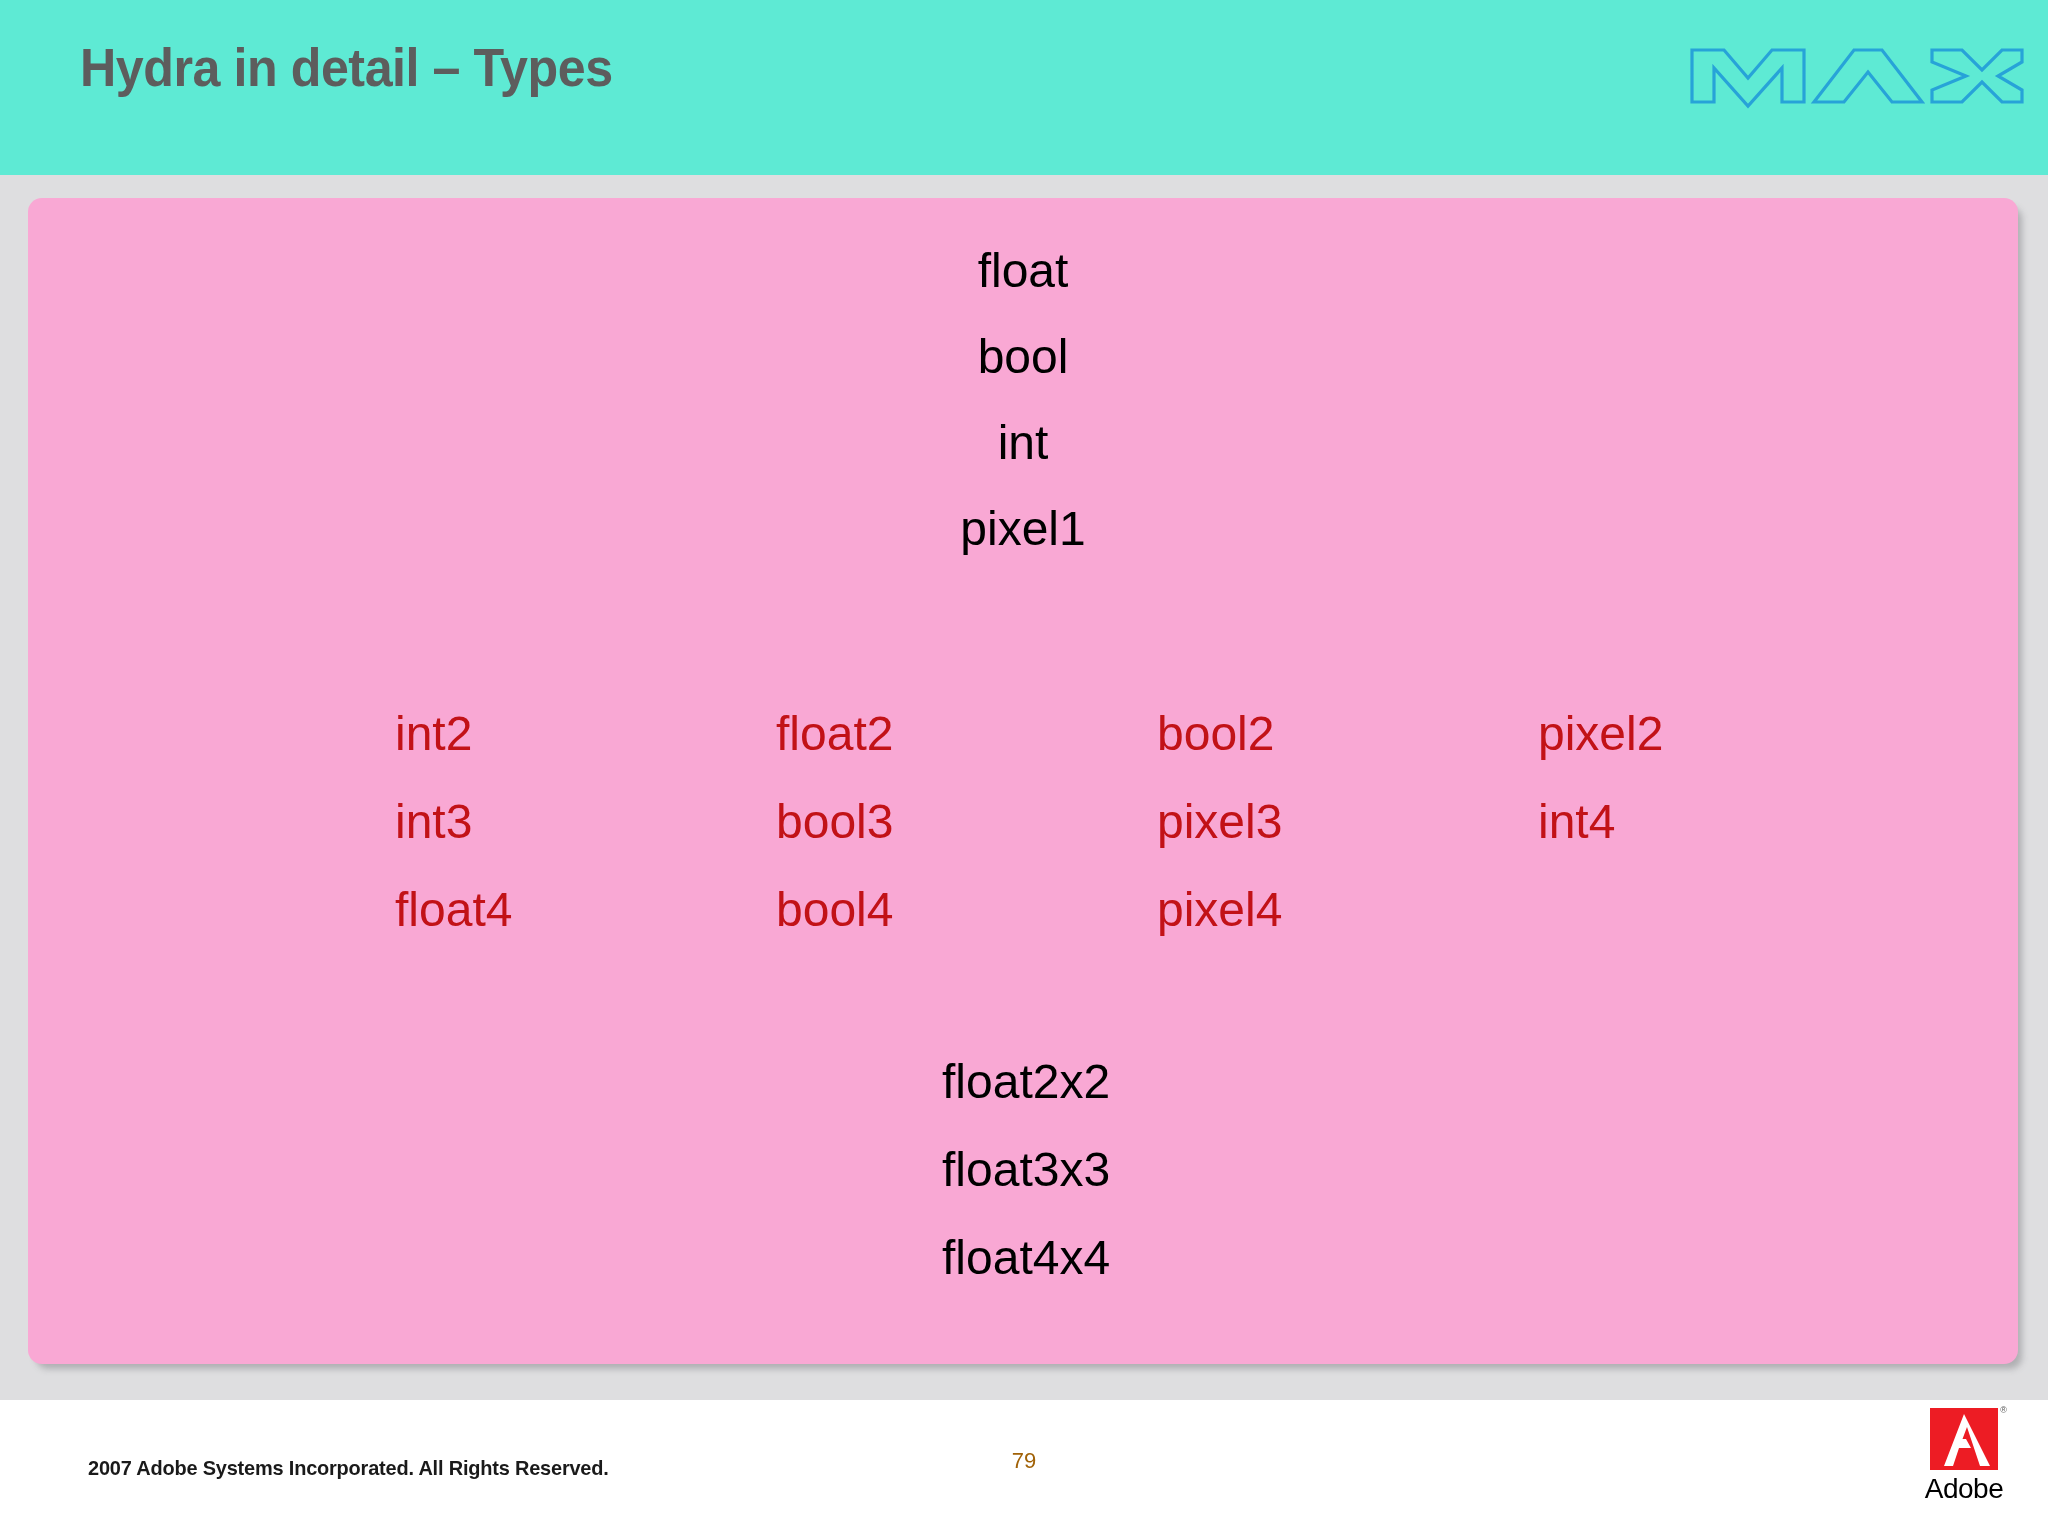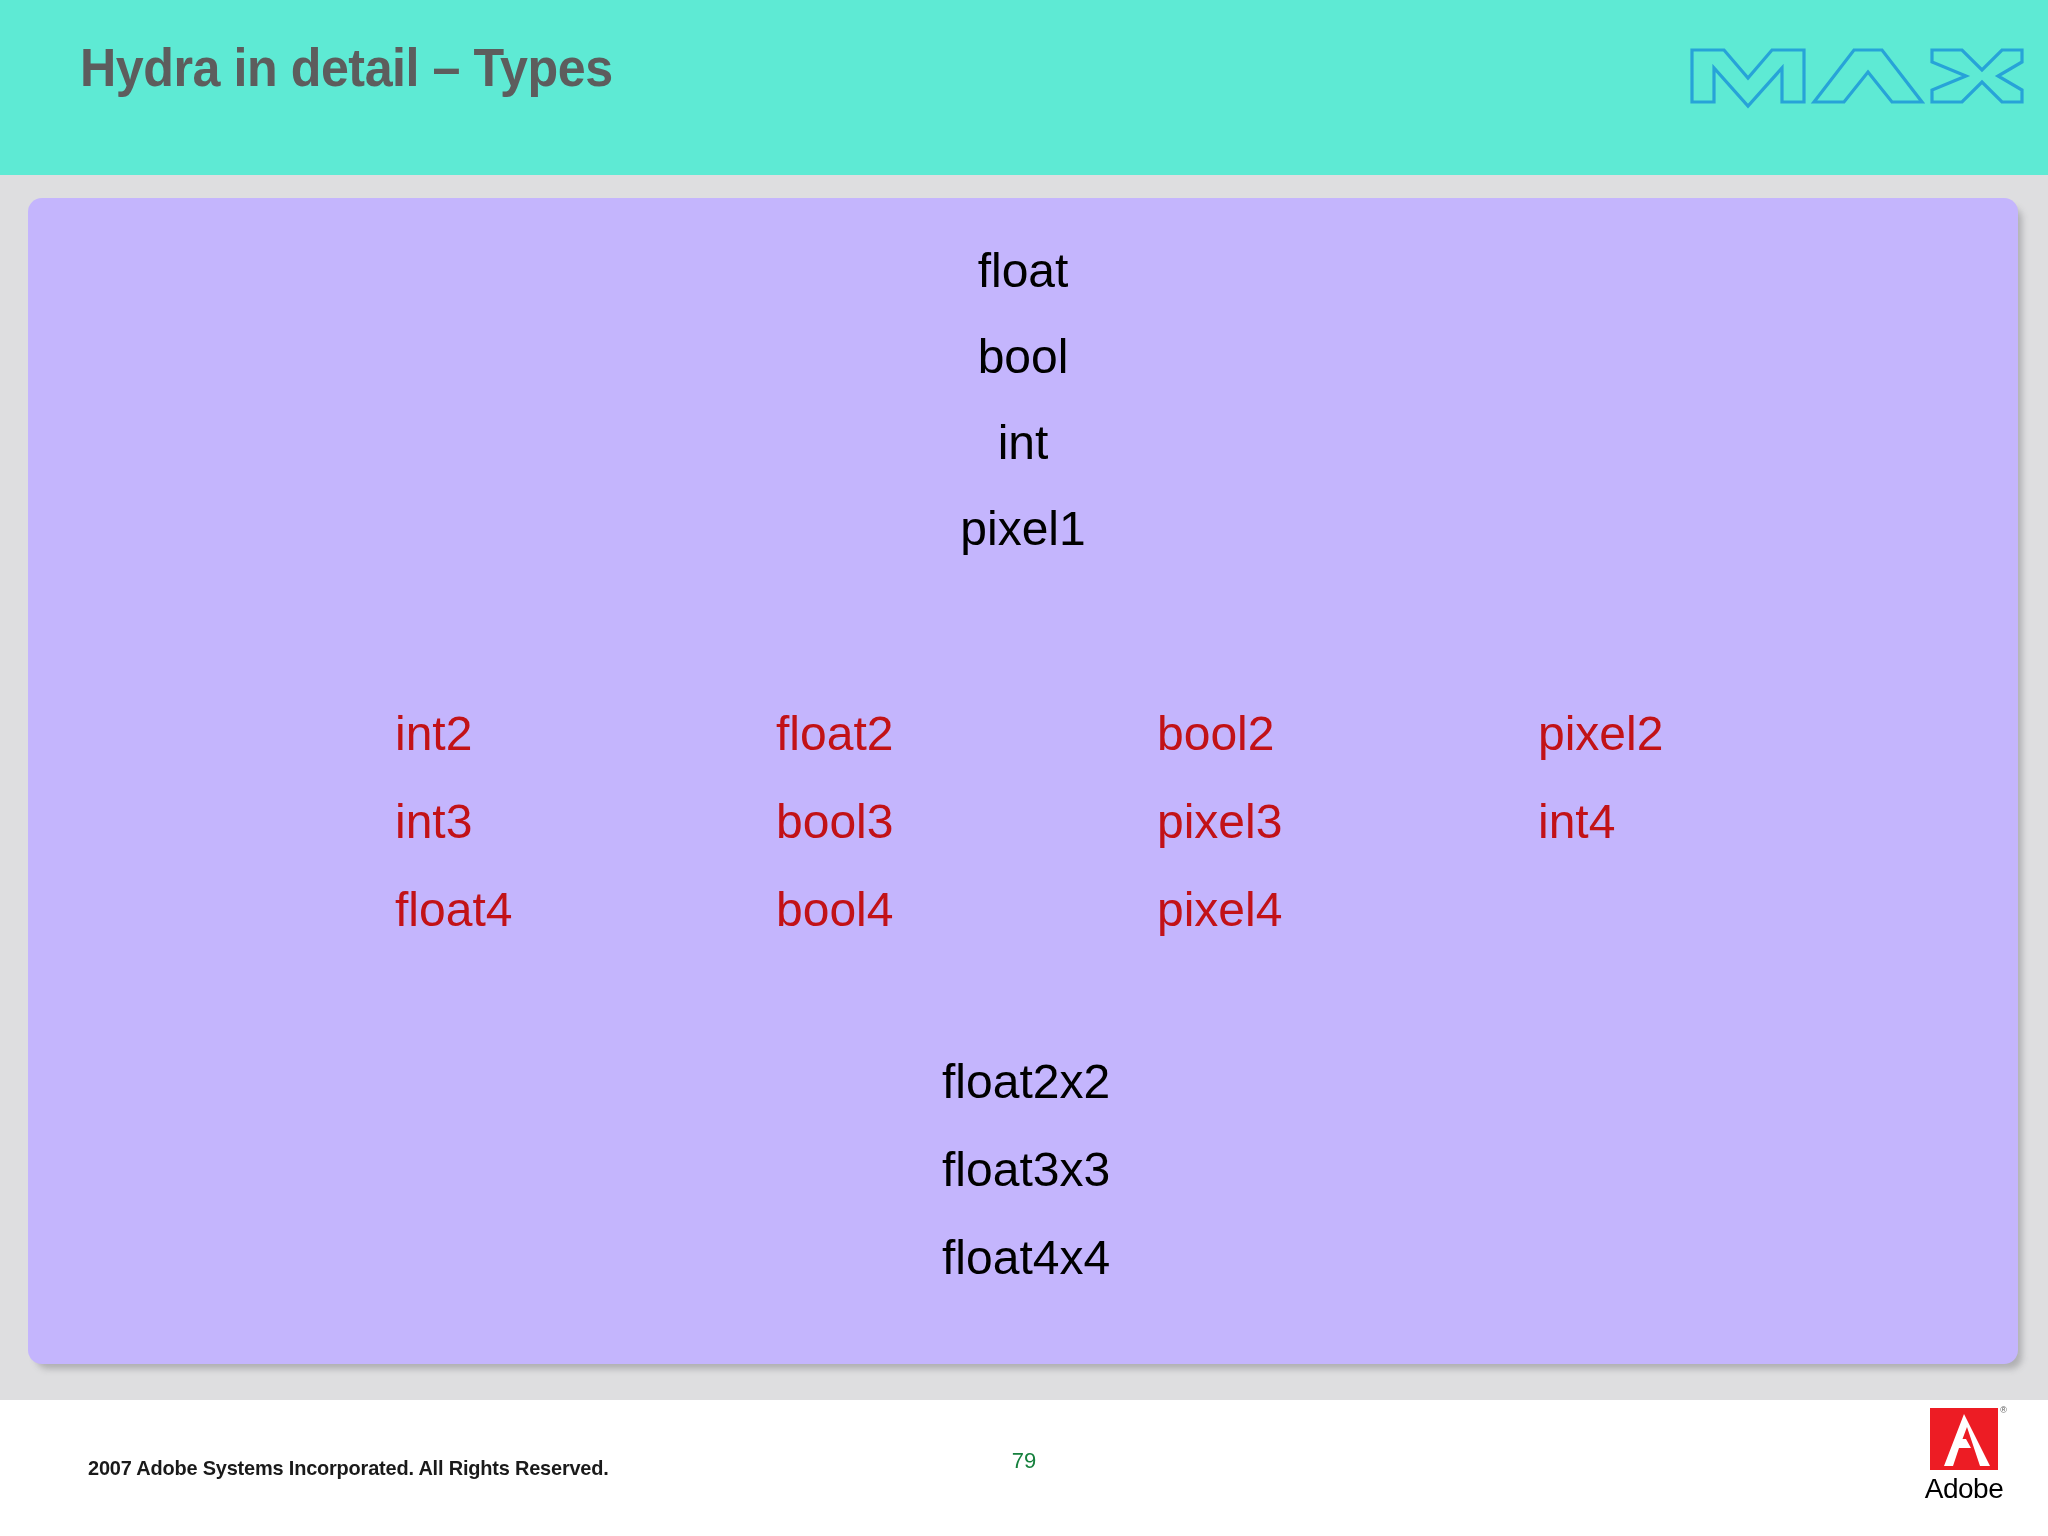--- a/index.html
+++ b/index.html
@@ -53,21 +53,21 @@
     width: 2048px;
     height: 1225px;
     background: #dedee0;
   }
   .content-card {
     position: absolute;
     left: 28px;
     top: 198px;
     width: 1990px;
     height: 1166px;
-    background: #c4b5fd;
+    background: #f9a8d4;
     border-radius: 14px;
     box-shadow: 6px 7px 6px -2px rgba(120,120,125,0.45);
   }
 
   
   .scalar-group {
     position: absolute;
     left: 0;
     top: 30px;
     width: 1990px;
@@ -131,21 +131,21 @@
     transform: scaleX(0.95);
     transform-origin: left center;
   }
   .page-number {
     position: absolute;
     left: 0;
     top: 48px;
     width: 2048px;
     text-align: center;
     font-size: 22px;
-    color: #15803d;
+    color: #a16207;
   }
   .adobe-logo {
     position: absolute;
     right: 24px;
     top: 8px;
     width: 120px;
     height: 120px;
   }
   .adobe-mark {
     position: relative;

